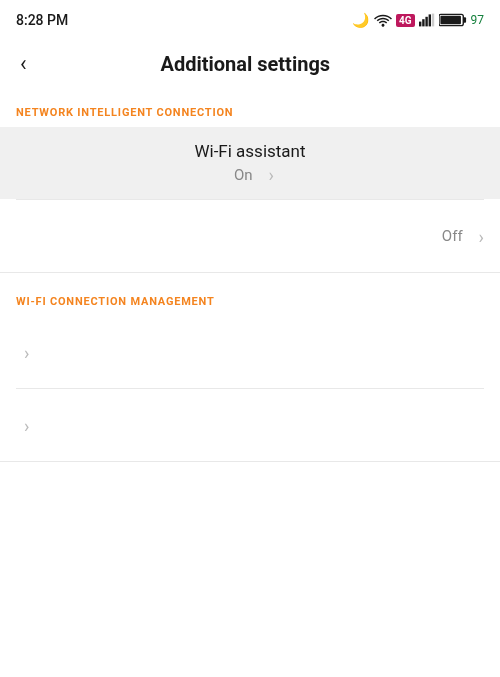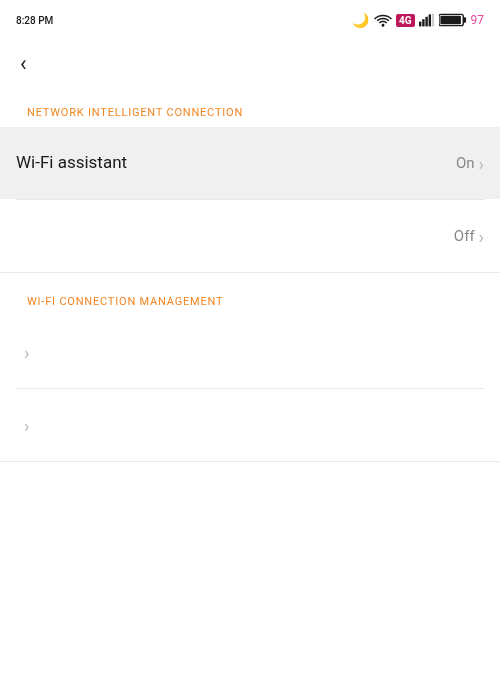--- a/index.html
+++ b/index.html
@@ -21,21 +21,21 @@
     .status-bar {
       display: flex;
       justify-content: space-between;
       align-items: center;
       padding: 8px 16px 4px 16px;
       background: #ffffff;
       height: 36px;
     }
 
     .status-time {
-      font-size: 10px;
+      font-size: 14px;
       font-weight: 500;
       color: #1a1a1a;
     }
 
     .status-icons {
       display: flex;
       align-items: center;
       gap: 4px;
     }
 
@@ -62,40 +62,41 @@
       font-size: 20px;
       font-weight: 700;
       color: #1a1a1a;
       flex: 1;
       text-align: center;
       margin-right: 40px;
     }
 
     
     .section-label {
-      padding: 14px 16px 8px 27px;
+      padding: 14px 16px 8px 16px;
       font-size: 11px;
-      font-weight: 400;
+      font-weight: 700;
       color: #f4841f;
       letter-spacing: 0.8px;
       text-transform: uppercase;
     }
 
     
     .setting-item {
       display: flex;
       align-items: center;
       padding: 14px 16px;
       background: #ffffff;
       cursor: pointer;
       min-height: 72px;
     }
 
     .setting-item.highlighted {
       background: #f0f0f0;
+      flex-direction: column;
     }
 
     .setting-item-content {
       flex: 1;
     }
 
     .setting-item-title {
       font-size: 17px;
       font-weight: 400;
       color: #1a1a1a;
@@ -105,21 +106,21 @@
     .setting-item-desc {
       font-size: 13px;
       color: #888888;
       line-height: 1.4;
       max-width: 320px;
     }
 
     .setting-item-right {
       display: flex;
       align-items: center;
-      gap: 4px;
+      gap: 16px;
       margin-left: 8px;
     }
 
     .setting-status {
       font-size: 15px;
       color: #888888;
     }
 
     .chevron {
       font-size: 18px;
@@ -169,26 +170,27 @@
       <rect x="8" y="4" width="3" height="12" fill="#1a1a1a"></rect>
       <rect x="12" y="1" width="3" height="15" fill="#1a1a1a"></rect>
       <rect x="16" y="0" width="3" height="16" fill="#cccccc"></rect>
     </svg>
 
     <svg width="28" height="14" viewBox="0 0 30 14">
       <rect x="0" y="1" width="26" height="12" rx="2" ry="2" stroke="#1a1a1a" stroke-width="1.5" fill="none"></rect>
       <rect x="26" y="4" width="3" height="6" rx="1" fill="#1a1a1a"></rect>
       <rect x="1.5" y="2.5" width="22" height="9" rx="1" fill="#1a1a1a"></rect>
     </svg>
-    <span style="font-size:12px; color:#ec4899;">97</span>
+    <span style="font-size:12px; color:#15803d;">97</span>
   </div>
 </div>
 
 <div class="header">
   <span class="back-button">‹</span>
+  <span class="header-title">Additional settings</span>
 </div>
 
 <div class="section-label">NETWORK INTELLIGENT CONNECTION</div>
 
 <div class="setting-item highlighted">
   <div class="setting-item-content">
     <div class="setting-item-title">Wi-Fi assistant</div>
   </div>
   <div class="setting-item-right">
     <span class="setting-status">On</span>

